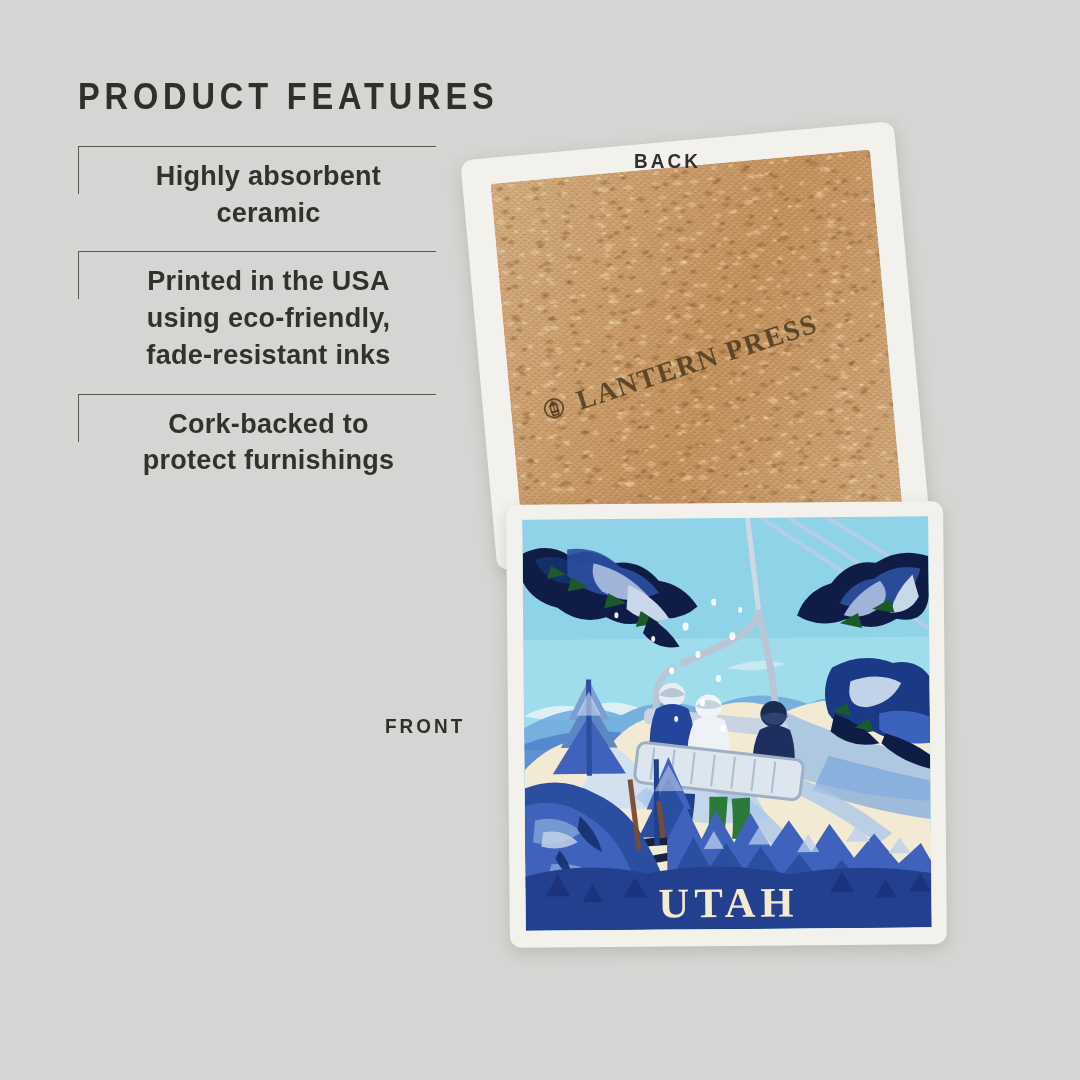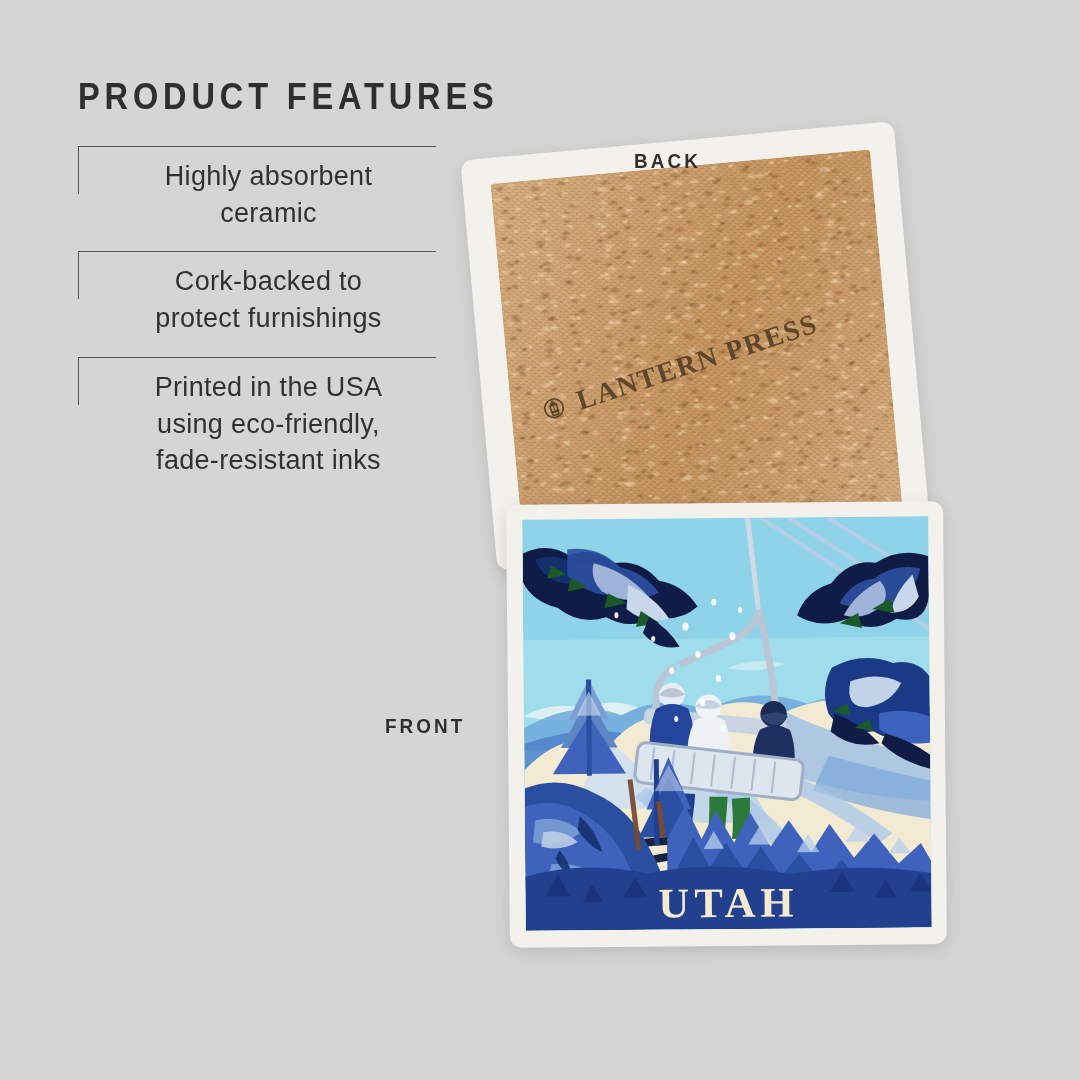--- a/index.html
+++ b/index.html
@@ -30,20 +30,21 @@
     position:absolute;left:0;top:0;height:1px;width:358px;background:#595650;
   }
   .feature .tick{
     position:absolute;left:0;top:0;width:1px;height:48px;background:#595650;
   }
   .feature-text{
     font-size:27px;line-height:1.36;color:#33312e;
     letter-spacing:0.3px;
     max-width:325px;
     white-space:pre-line;
+    font-weight:bold;
   }
 
   
   .coaster{position:absolute;border-radius:12px;background:#f3f1ec;}
   .coaster::after{
     content:"";position:absolute;inset:0;border-radius:12px;
     box-shadow:0 5px 16px rgba(80,78,74,.20);
     pointer-events:none;
   }
 
@@ -141,30 +142,30 @@
     <div class="feature">
       <span class="rule"></span>
       <span class="tick"></span>
       <div class="feature-text">Highly absorbent
 ceramic</div>
     </div>
 
     <div class="feature">
       <span class="rule"></span>
       <span class="tick"></span>
-      <div class="feature-text">Cork-backed to
-protect furnishings</div>
+      <div class="feature-text">Printed in the USA
+using eco-friendly,
+fade-resistant inks</div>
     </div>
 
     <div class="feature">
       <span class="rule"></span>
       <span class="tick"></span>
-      <div class="feature-text">Printed in the USA
-using eco-friendly,
-fade-resistant inks</div>
+      <div class="feature-text">Cork-backed to
+protect furnishings</div>
     </div>
   </div>
 
   <div class="coaster" id="back-coaster">
     <div class="cork">
       <div class="cork-grain"></div>
       <div class="brand">
         <svg class="brand-mark" viewBox="0 0 32 32">
           <circle cx="16" cy="14.5" r="11" fill="none" stroke="#4a3620" stroke-width="2" opacity=".85"></circle>
           <path d="M13 8.5h6M12 10.5h8v8h-8z" fill="none" stroke="#4a3620" stroke-width="2" opacity=".85"></path>

